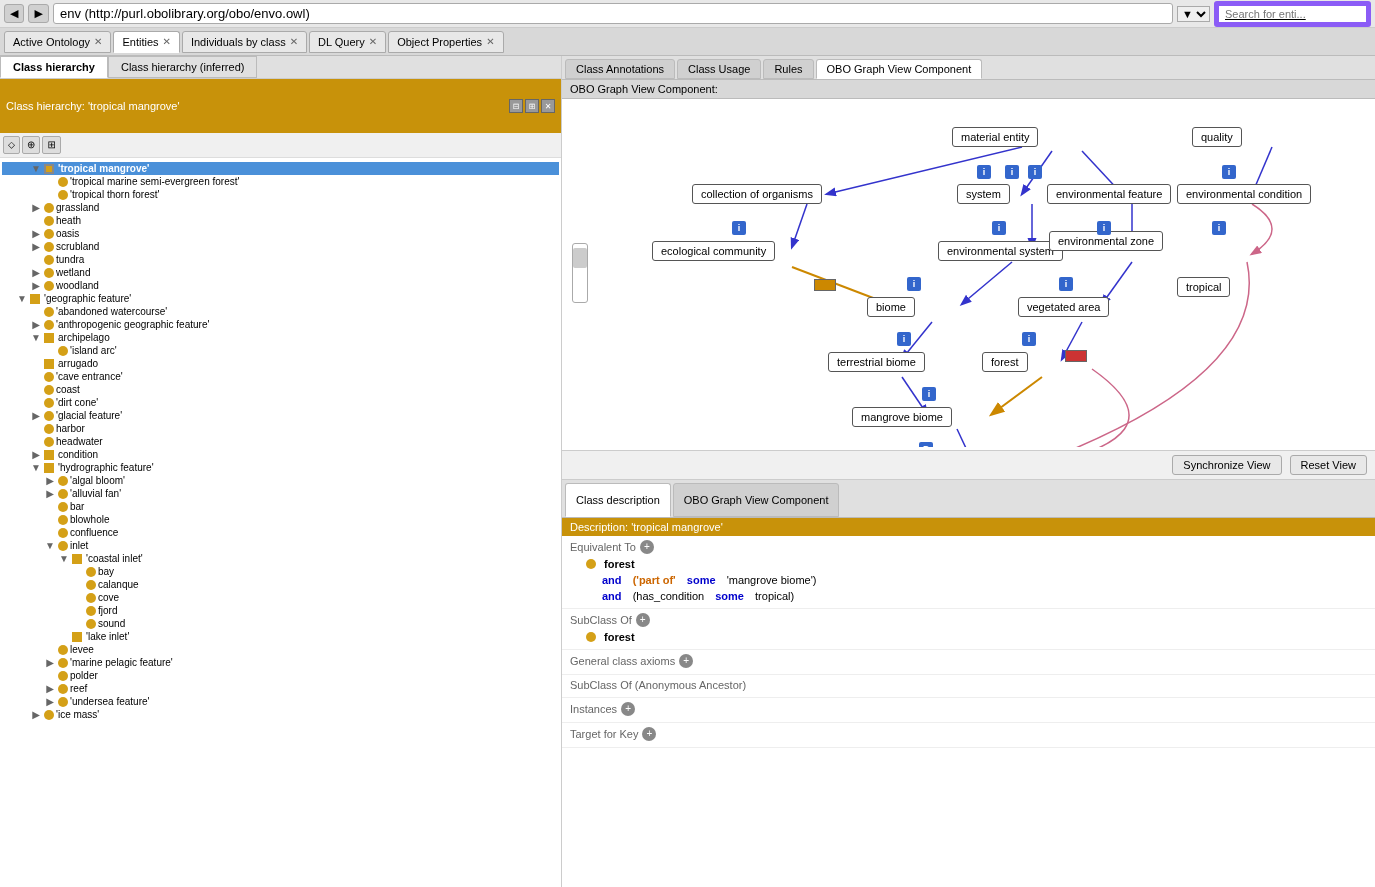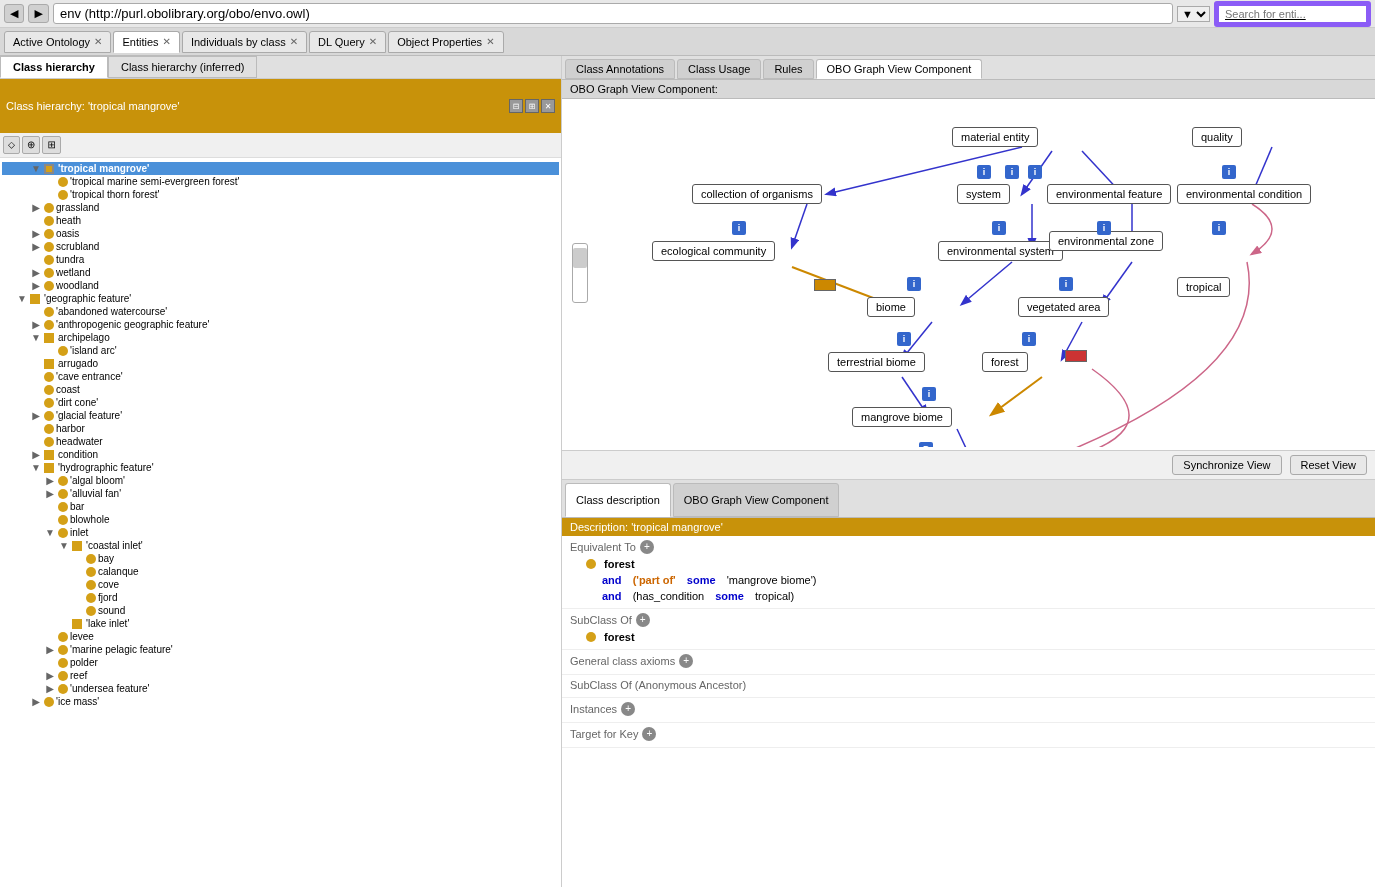--- a/index.html
+++ b/index.html
@@ -350,20 +350,25 @@
       </div>
       <div class="tree-item indent3">
         <span class="expand-arrow">&nbsp;</span>
         <span class="dot"></span>
         <span class="tree-label">bar</span>
       </div>
       <div class="tree-item indent3">
         <span class="expand-arrow">&nbsp;</span>
         <span class="dot"></span>
         <span class="tree-label">blowhole</span>
+      </div>
+      <div class="tree-item indent3">
+        <span class="expand-arrow">&nbsp;</span>
+        <span class="dot"></span>
+        <span class="tree-label">confluence</span>
       </div>
       <div class="tree-item indent3">
         <span class="expand-arrow">▼</span>
         <span class="dot"></span>
         <span class="tree-label">inlet</span>
       </div>
       <div class="tree-item indent4">
         <span class="expand-arrow">▼</span>
         <span style="display:inline-block;width:10px;height:10px;background:#d4a017;border-radius:0;margin-right:2px;"></span>
         <span class="tree-label">'coastal inlet'</span>

